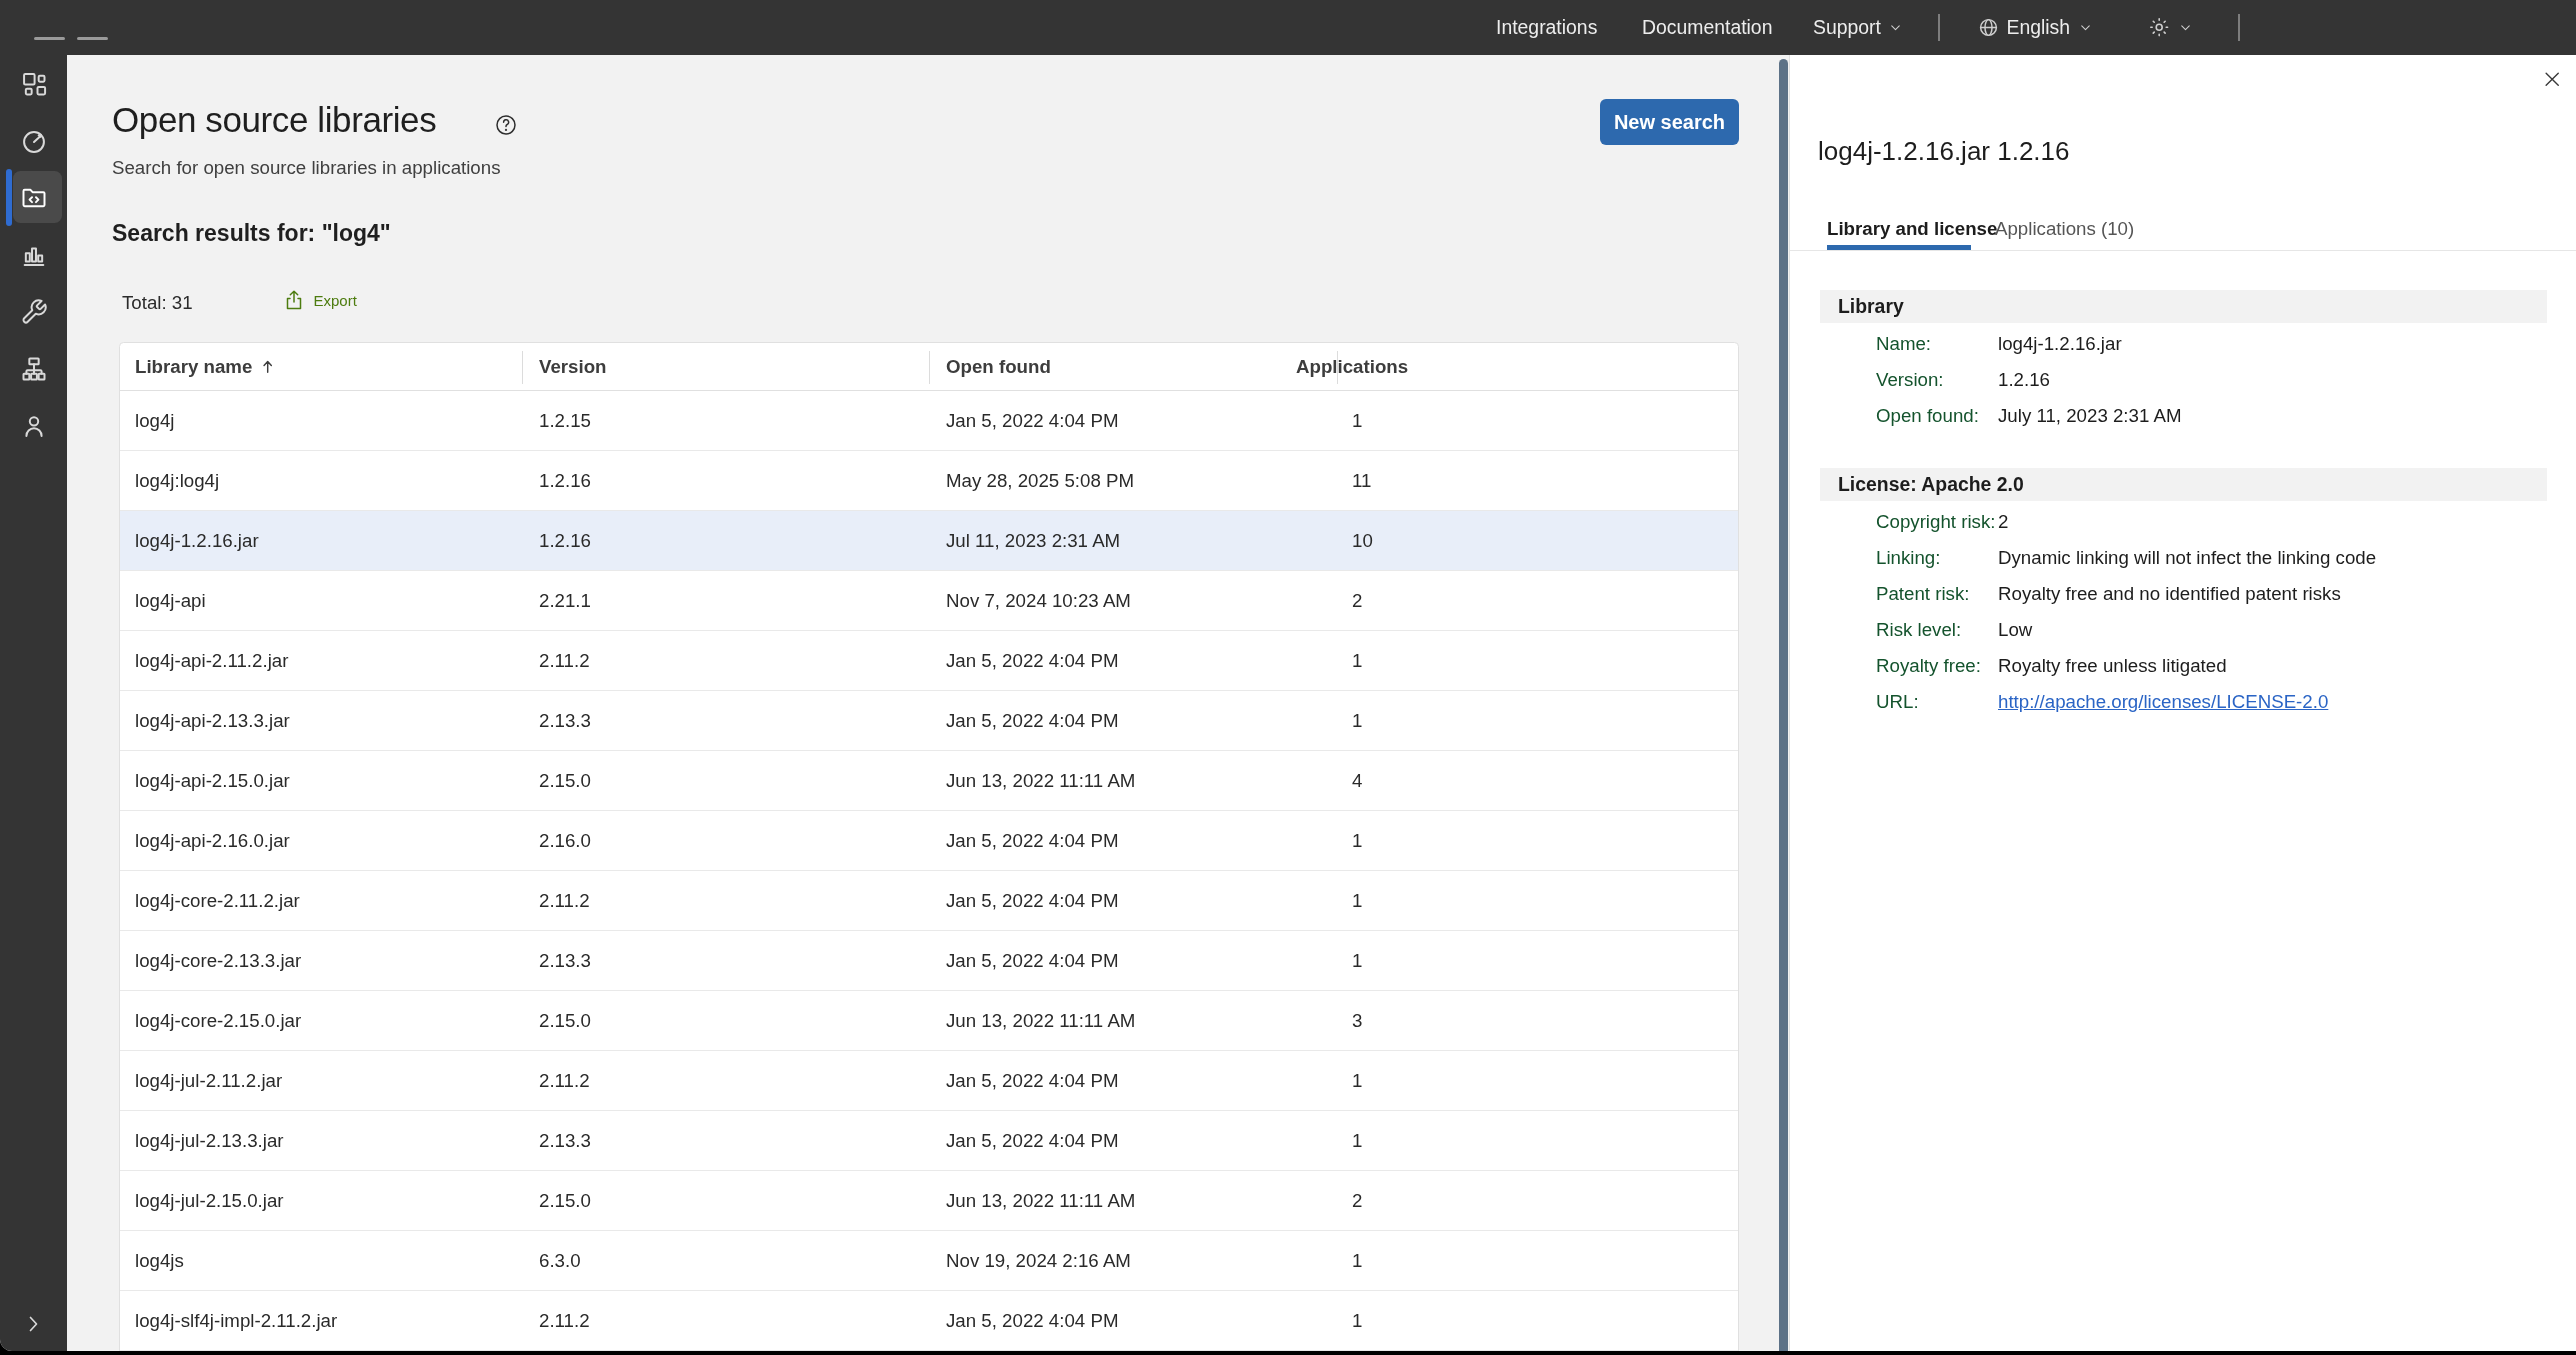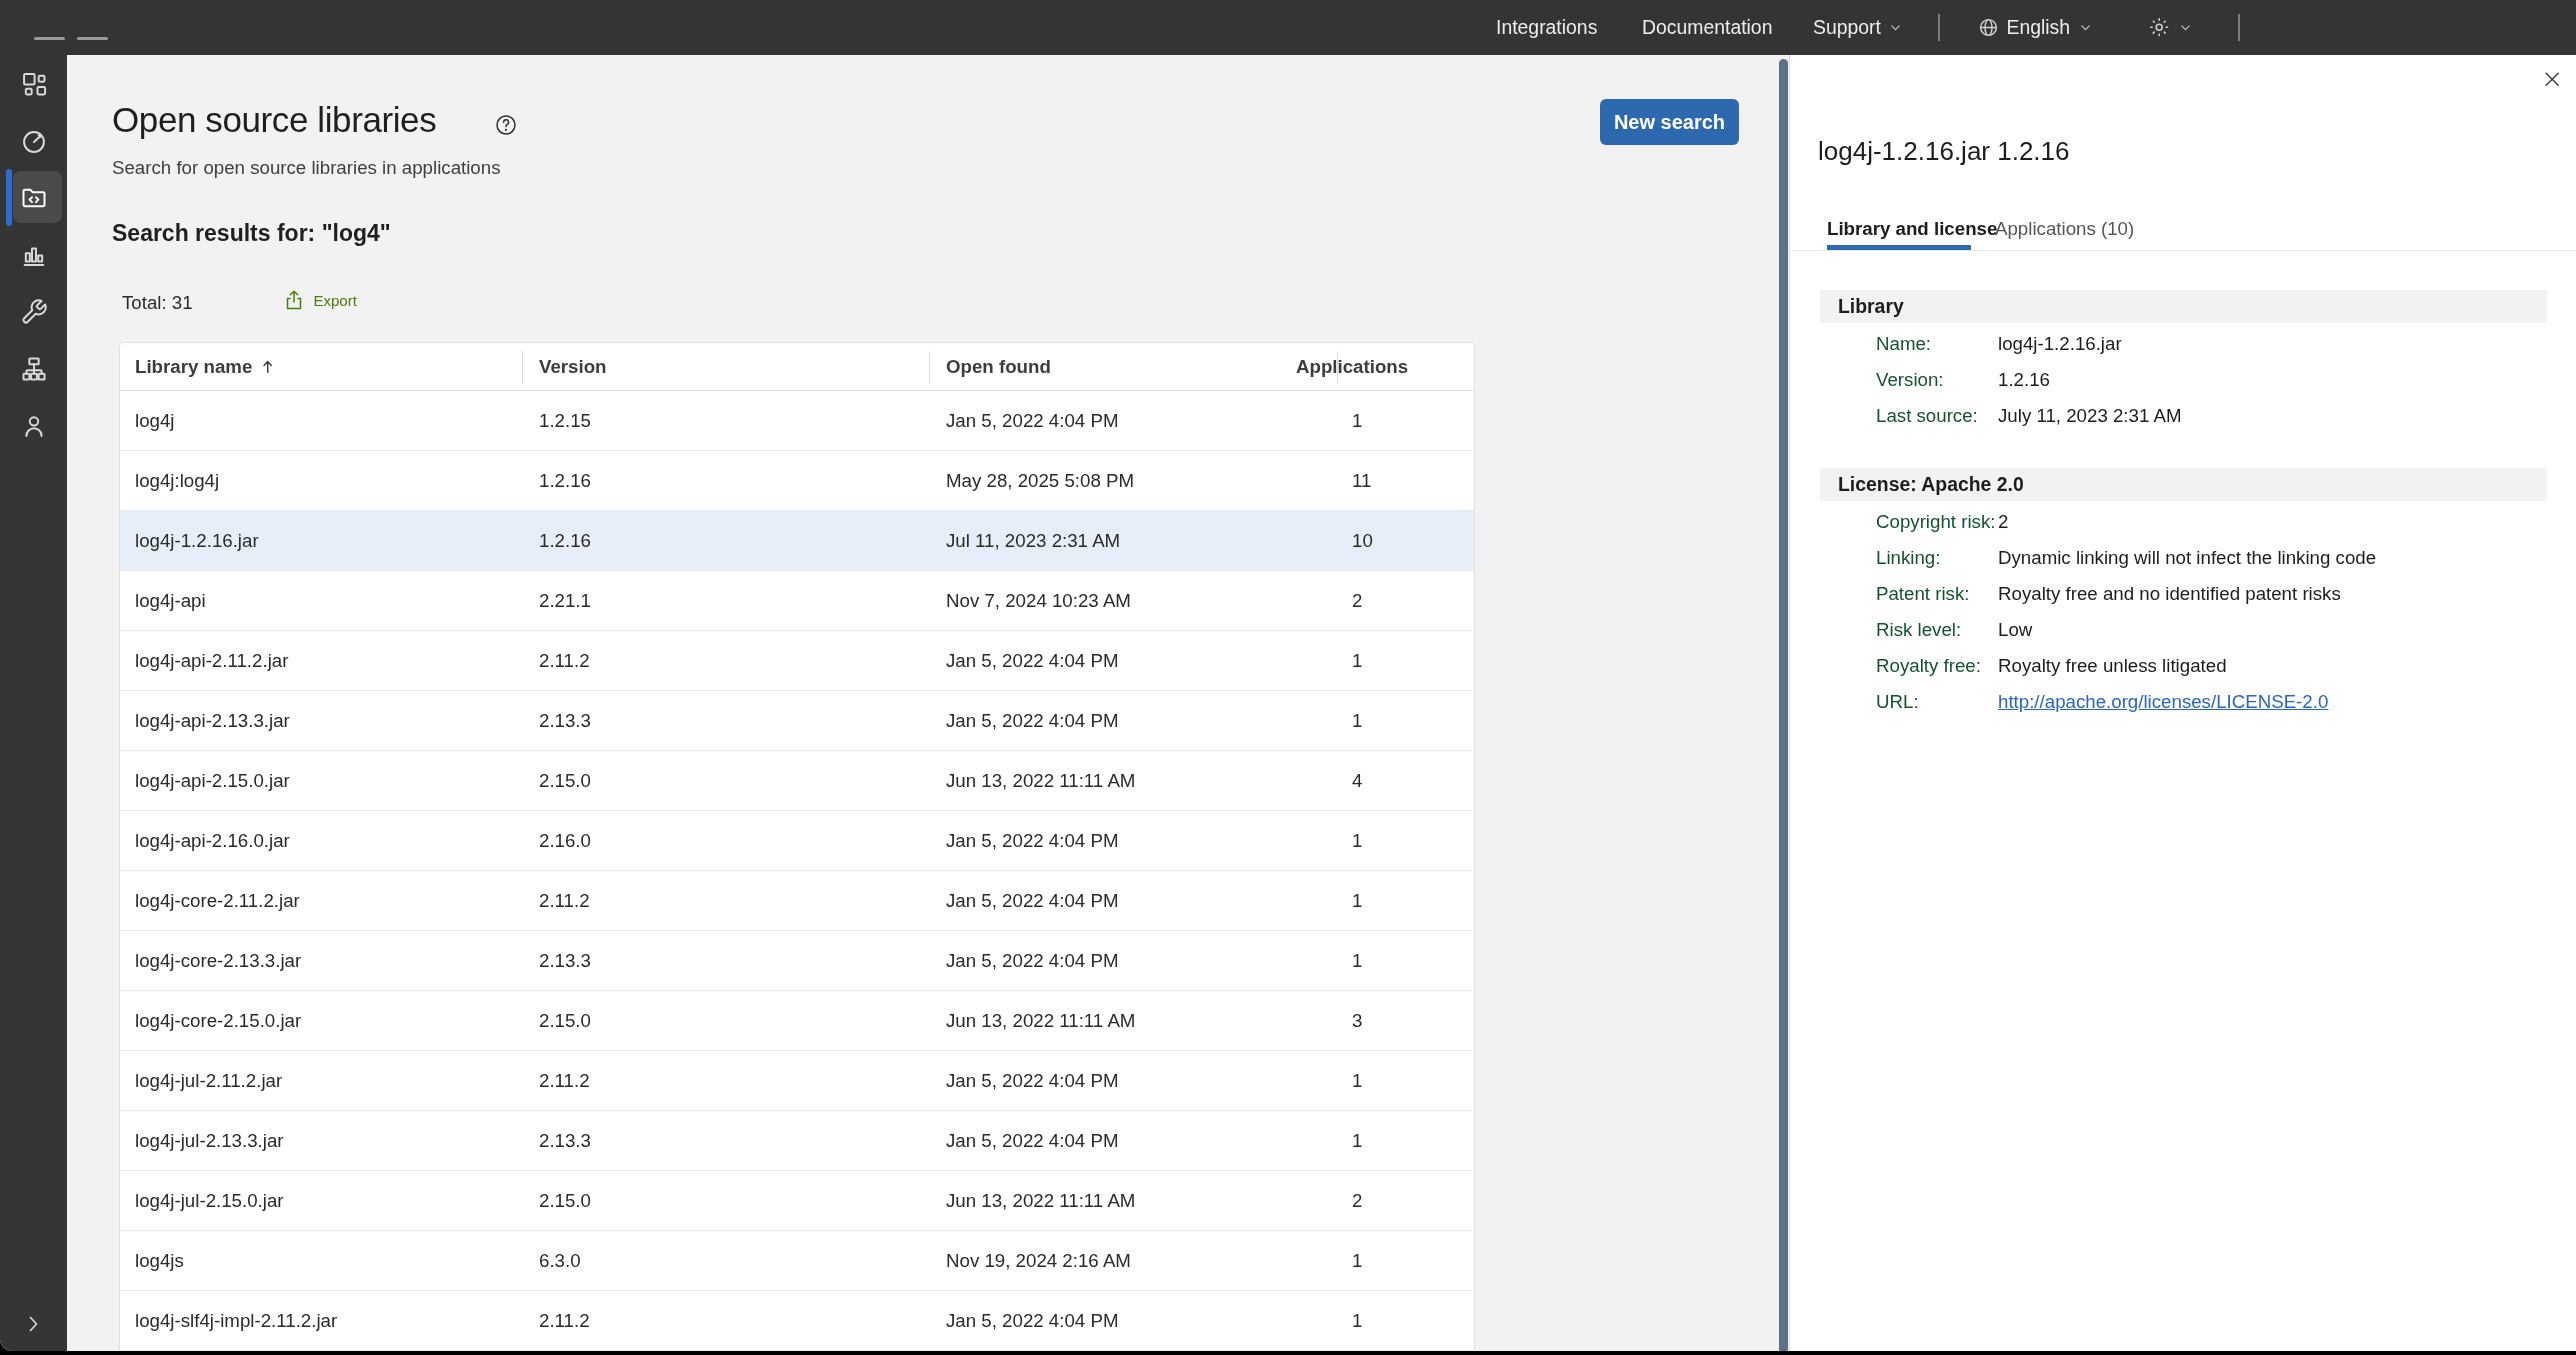--- a/index.html
+++ b/index.html
@@ -34,21 +34,21 @@
   .help { position:absolute; left:427px; top:58px; width:24px; height:24px; color:#2e2e2e; cursor:pointer; }
   .help svg { width:24px; height:24px; stroke-width:1.5; }
   .page-subtitle { position:absolute; left:45px; top:102px; font-size:18.7px; color:#404040; }
   .new-search { position:absolute; left:1533px; top:44px; width:139px; height:46px; background:#2d69ae; border:none; border-radius:6px; color:#fff; font-size:20px; font-weight:700; font-family:inherit; cursor:pointer; }
   .results-heading { position:absolute; left:45px; top:165px; font-size:23px; font-weight:700; color:#1f1f1f; }
   .total { position:absolute; left:55px; top:237px; font-size:18.7px; color:#2b2b2b; }
   .export { position:absolute; left:215px; top:233px; display:flex; align-items:center; gap:7.5px; font-size:15px; color:#4d7c0f; cursor:pointer; }
   .export svg { width:24px; height:24px; stroke-width:1.5; }
 
   
-  .table { position:absolute; left:52px; top:287px; width:1356px; height:1014px; background:#fff; border:0.7px solid #e0e0e0; border-radius:4.5px 4.5px 0 0; overflow:hidden; }
+  .table { position:absolute; left:52px; top:287px; width:1620px; height:1014px; background:#fff; border:0.7px solid #e0e0e0; border-radius:4.5px 4.5px 0 0; overflow:hidden; }
   .thead { position:relative; height:48px; border-bottom:0.7px solid #e0e0e0; }
   .th { position:absolute; top:0; height:48px; display:flex; align-items:center; gap:6px; font-size:18.7px; font-weight:600; color:#3d3d3d; cursor:pointer; }
   .th svg { width:19.4px; height:19.4px; stroke-width:1.8; color:#3d3d3d; }
   .th.c1 { left:15px; } .th.c2 { left:419px; } .th.c3 { left:826px; } .th.c4 { left:1176px; }
   .col-sep { position:absolute; top:7.5px; width:0.7px; height:33px; background:#dcdcdc; }
   .sep1 { left:402px; } .sep2 { left:809px; } .sep3 { left:1217px; }
   .trow { position:relative; height:60px; border-bottom:0.7px solid #e9e9e9; background:#fff; cursor:pointer; }
   .trow.selected { background:#e8eef9; }
   .td { position:absolute; top:0; height:60px; display:flex; align-items:center; font-size:18.7px; color:#2a2a2a; }
   .td.c1 { left:15px; } .td.c2 { left:419px; } .td.c3 { left:826px; } .td.c4 { left:1232px; }
@@ -346,21 +346,21 @@
       <div class="kv-rows">
           <div class="kv">
     <span class="k">Name:</span>
     <span class="v">log4j-1.2.16.jar</span>
   </div>
           <div class="kv">
     <span class="k">Version:</span>
     <span class="v">1.2.16</span>
   </div>
           <div class="kv">
-    <span class="k">Last source:</span>
+    <span class="k">Open found:</span>
     <span class="v">July 11, 2023 2:31 AM</span>
   </div>
         </div>
 
       <div class="section-gap"></div>
 
       <div class="section-header">License: Apache 2.0</div>
       <div class="kv-rows">
           <div class="kv">
     <span class="k">Copyright risk:</span>

